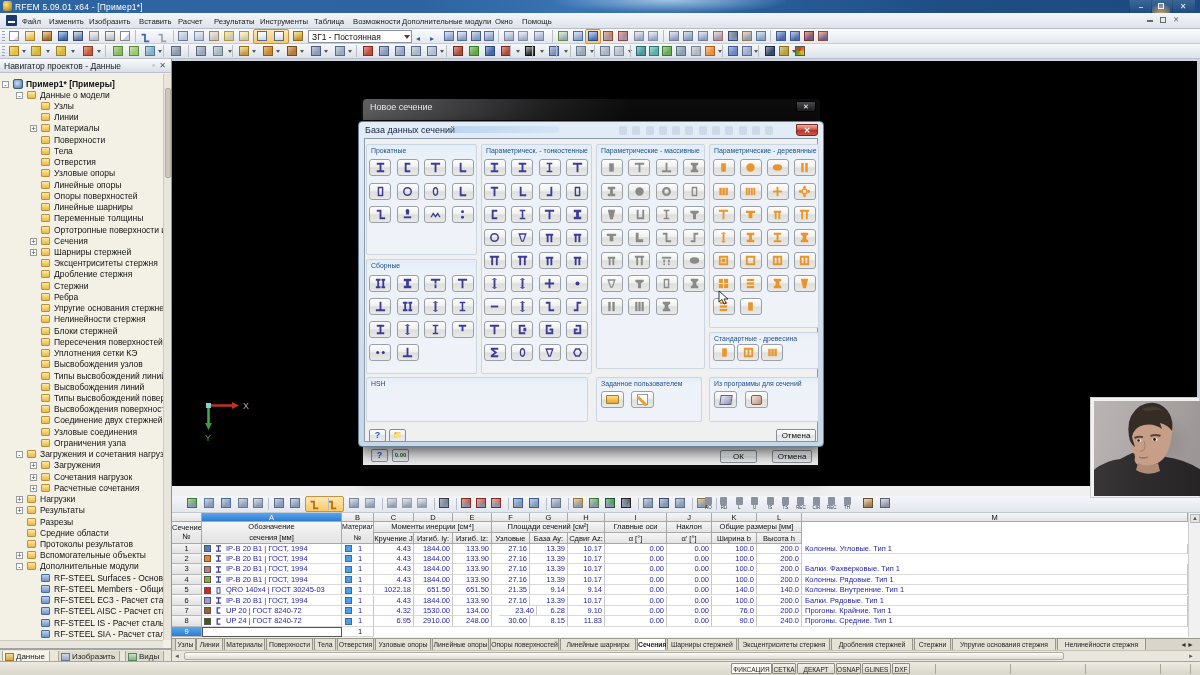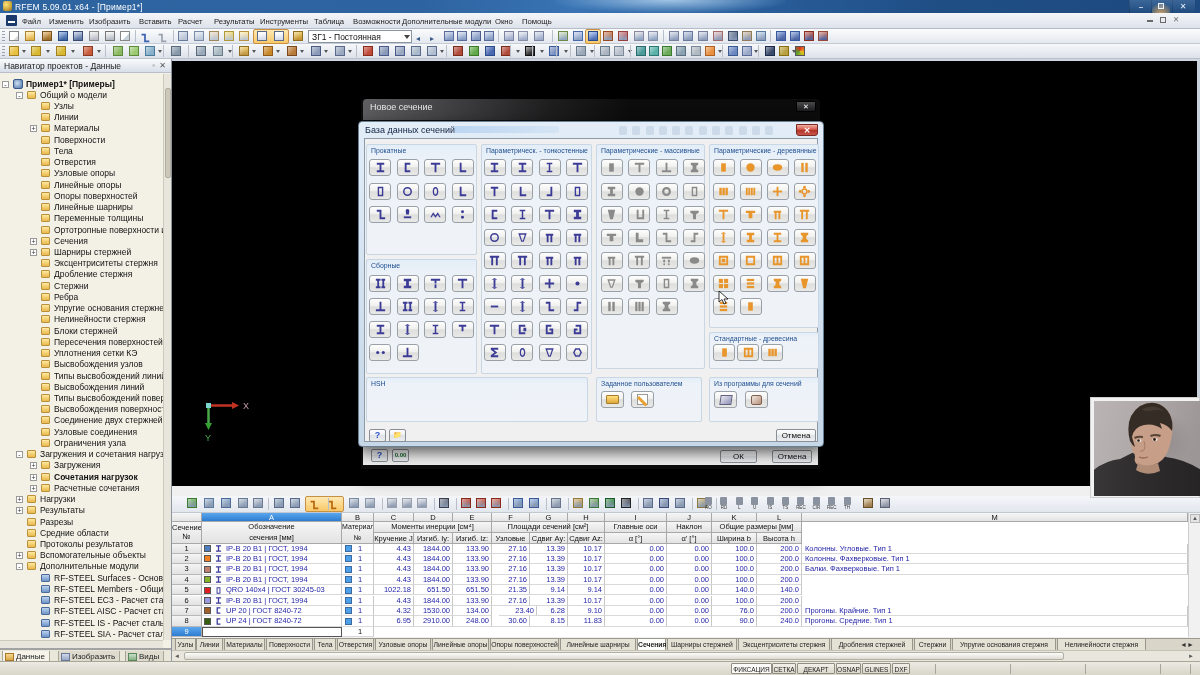--- a/index.html
+++ b/index.html
@@ -615,21 +615,21 @@
 <div id="lphead" class="abs">Навигатор проектов - Данные<span style="position:absolute;right:16px;top:2px;font-size:8px;color:#555">◦</span><span style="position:absolute;right:5px;top:2px;font-size:8px;color:#555">✕</span></div>
 <div id="lptree" class="abs">
 <div class="trow" style="top:4.5px">
 <div class="exp" style="left:2px">-</div>
 <div class="abs" style="left:13px;top:0px;width:10px;height:10px;background:radial-gradient(circle at 40% 40%,#cfe0f2,#4a72a8);border:1px solid #3a5a88;border-radius:2px"></div>
 <div class="tx" style="left:26px;font-weight:bold;">Пример1* [Примеры]</div>
         </div>
 <div class="trow" style="top:15.7px">
 <div class="exp" style="left:16px">-</div>
 <div class="ic" style="left:27px"></div>
-<div class="tx" style="left:40px;">Общий о модели</div>
+<div class="tx" style="left:40px;">Данные о модели</div>
         </div>
 <div class="trow" style="top:27.0px">
 <div class="ic" style="left:41px"></div>
 <div class="tx" style="left:54px;">Узлы</div>
         </div>
 <div class="trow" style="top:38.2px">
 <div class="ic" style="left:41px"></div>
 <div class="tx" style="left:54px;">Линии</div>
         </div>
 <div class="trow" style="top:49.4px">
@@ -757,21 +757,21 @@
 <div class="tx" style="left:40px;">Загружения и сочетания нагруз</div>
         </div>
 <div class="trow" style="top:386.3px">
 <div class="exp" style="left:30px">+</div>
 <div class="ic" style="left:41px"></div>
 <div class="tx" style="left:54px;">Загружения</div>
         </div>
 <div class="trow" style="top:397.6px">
 <div class="exp" style="left:30px">+</div>
 <div class="ic" style="left:41px"></div>
-<div class="tx" style="left:54px;font-weight:bold;">Сочетания нагрузок</div>
+<div class="tx" style="left:54px;">Сочетания нагрузок</div>
         </div>
 <div class="trow" style="top:408.8px">
 <div class="exp" style="left:30px">+</div>
 <div class="ic" style="left:41px"></div>
 <div class="tx" style="left:54px;">Расчетные сочетания</div>
         </div>
 <div class="trow" style="top:420.0px">
 <div class="exp" style="left:16px">+</div>
 <div class="ic" style="left:27px"></div>
 <div class="tx" style="left:40px;">Нагрузки</div>
@@ -1017,21 +1017,21 @@
 <div class="hcell" style="left:0;top:0;width:30px;height:9px"></div>
 <div class="hcell" style="left:0;top:9px;width:30px;height:21.5px;font-size:7.5px;padding-top:1px">Сечение<br>№</div>
 <div class="hcell" style="left:30px;top:9px;width:140px;height:21.5px;font-size:7.5px;line-height:10.5px">Обозначение<br>сечения [мм]</div>
 <div class="hcell" style="left:170px;top:9px;width:32px;height:21.5px;font-size:7px;line-height:10.5px">Материал<br>№</div>
 <div class="hcell" style="left:202px;top:9px;width:118px;height:10.5px;font-size:7.5px;line-height:10.5px">Моменты инерции [см⁴]</div>
 <div class="hcell" style="left:202px;top:19.5px;width:40px;height:11.0px;font-size:7.5px;line-height:11.0px">Кручение J</div>
 <div class="hcell" style="left:242px;top:19.5px;width:39px;height:11.0px;font-size:7.5px;line-height:11.0px">Изгиб. Iy:</div>
 <div class="hcell" style="left:281px;top:19.5px;width:39px;height:11.0px;font-size:7.5px;line-height:11.0px">Изгиб. Iz:</div>
 <div class="hcell" style="left:320px;top:9px;width:113px;height:10.5px;font-size:7.5px;line-height:10.5px">Площади сечений [см²]</div>
 <div class="hcell" style="left:320px;top:19.5px;width:38px;height:11.0px;font-size:7.5px;line-height:11.0px">Узловые A:</div>
-<div class="hcell" style="left:358px;top:19.5px;width:38px;height:11.0px;font-size:7.5px;line-height:11.0px">Сдвиг Ay:</div>
+<div class="hcell" style="left:358px;top:19.5px;width:38px;height:11.0px;font-size:7.5px;line-height:11.0px">База Ay:</div>
 <div class="hcell" style="left:396px;top:19.5px;width:37px;height:11.0px;font-size:7.5px;line-height:11.0px">Сдвиг Az:</div>
 <div class="hcell" style="left:433px;top:9px;width:62px;height:10.5px;font-size:7.5px;line-height:10.5px">Главные оси</div>
 <div class="hcell" style="left:433px;top:19.5px;width:62px;height:11.0px;font-size:7.5px;line-height:11.0px">α [°]</div>
 <div class="hcell" style="left:495px;top:9px;width:45px;height:10.5px;font-size:7.5px;line-height:10.5px">Наклон</div>
 <div class="hcell" style="left:495px;top:19.5px;width:45px;height:11.0px;font-size:7.5px;line-height:11.0px">α' [°]</div>
 <div class="hcell" style="left:540px;top:9px;width:90px;height:10.5px;font-size:7.5px;line-height:10.5px">Общие размеры [мм]</div>
 <div class="hcell" style="left:540px;top:19.5px;width:45px;height:11.0px;font-size:7.5px;line-height:11.0px">Ширина b</div>
 <div class="hcell" style="left:585px;top:19.5px;width:45px;height:11.0px;font-size:7.5px;line-height:11.0px">Высота h</div>
 <div class="rownum" style="left:0;top:30.5px;width:30px;height:10.4px;line-height:10.4px">1</div>
 <div class="dcell" style="left:30px;top:30.5px;width:140px;height:10.4px;line-height:10.4px">
@@ -1071,21 +1071,20 @@
 <div class="dcell num" style="left:202px;top:40.9px;width:40px;height:10.4px;line-height:10.4px">4.43</div>
 <div class="dcell num" style="left:242px;top:40.9px;width:39px;height:10.4px;line-height:10.4px">1844.00</div>
 <div class="dcell num" style="left:281px;top:40.9px;width:39px;height:10.4px;line-height:10.4px">133.90</div>
 <div class="dcell num" style="left:320px;top:40.9px;width:38px;height:10.4px;line-height:10.4px">27.16</div>
 <div class="dcell num" style="left:358px;top:40.9px;width:38px;height:10.4px;line-height:10.4px">13.39</div>
 <div class="dcell num" style="left:396px;top:40.9px;width:37px;height:10.4px;line-height:10.4px">10.17</div>
 <div class="dcell num" style="left:433px;top:40.9px;width:62px;height:10.4px;line-height:10.4px">0.00</div>
 <div class="dcell num" style="left:495px;top:40.9px;width:45px;height:10.4px;line-height:10.4px">0.00</div>
 <div class="dcell num" style="left:540px;top:40.9px;width:45px;height:10.4px;line-height:10.4px">100.0</div>
 <div class="dcell num" style="left:585px;top:40.9px;width:45px;height:10.4px;line-height:10.4px">200.0</div>
-<div class="dcell" style="left:630px;top:40.9px;width:386px;height:10.4px;line-height:10.4px;padding-left:3px">Колонны. Фахверковые. Тип 1</div>
 <div class="rownum" style="left:0;top:51.3px;width:30px;height:10.4px;line-height:10.4px">3</div>
 <div class="dcell" style="left:30px;top:51.3px;width:140px;height:10.4px;line-height:10.4px">
           <span style="position:absolute;left:2px;top:1.5px;width:7px;height:7px;background:#c08070;border:1px solid #555"></span>
           <span style="position:absolute;left:12px;top:0.5px"><svg width="9" height="9" viewBox="0 0 14 14" style="">
               <use href="#g_i" fill="#3a3a9a" stroke="none"></use>
             </svg></span>
           <span style="position:absolute;left:24px">IP-B 20 B1 | ГОСТ, 1994</span>
         </div>
 <div class="dcell" style="left:170px;top:51.3px;width:32px;height:10.4px;line-height:10.4px">
           <span style="position:absolute;left:3px;top:1.5px;width:7px;height:7px;background:#4d9fe8;border:1px solid #3a6aa0"></span>
@@ -1117,20 +1116,21 @@
 <div class="dcell num" style="left:202px;top:61.7px;width:40px;height:10.4px;line-height:10.4px">4.43</div>
 <div class="dcell num" style="left:242px;top:61.7px;width:39px;height:10.4px;line-height:10.4px">1844.00</div>
 <div class="dcell num" style="left:281px;top:61.7px;width:39px;height:10.4px;line-height:10.4px">133.90</div>
 <div class="dcell num" style="left:320px;top:61.7px;width:38px;height:10.4px;line-height:10.4px">27.16</div>
 <div class="dcell num" style="left:358px;top:61.7px;width:38px;height:10.4px;line-height:10.4px">13.39</div>
 <div class="dcell num" style="left:396px;top:61.7px;width:37px;height:10.4px;line-height:10.4px">10.17</div>
 <div class="dcell num" style="left:433px;top:61.7px;width:62px;height:10.4px;line-height:10.4px">0.00</div>
 <div class="dcell num" style="left:495px;top:61.7px;width:45px;height:10.4px;line-height:10.4px">0.00</div>
 <div class="dcell num" style="left:540px;top:61.7px;width:45px;height:10.4px;line-height:10.4px">100.0</div>
 <div class="dcell num" style="left:585px;top:61.7px;width:45px;height:10.4px;line-height:10.4px">200.0</div>
+<div class="dcell" style="left:630px;top:61.7px;width:386px;height:10.4px;line-height:10.4px;padding-left:3px">Колонны. Рядовые. Тип 1</div>
 <div class="rownum" style="left:0;top:72.1px;width:30px;height:10.4px;line-height:10.4px">5</div>
 <div class="dcell" style="left:30px;top:72.1px;width:140px;height:10.4px;line-height:10.4px">
           <span style="position:absolute;left:2px;top:1.5px;width:7px;height:7px;background:#e02020;border:1px solid #555"></span>
           <span style="position:absolute;left:12px;top:0.5px"><svg width="9" height="9" viewBox="0 0 14 14" style="">
               <use href="#g_rect" fill="#3a3a9a" stroke="none"></use>
             </svg></span>
           <span style="position:absolute;left:24px">QRO 140x4 | ГОСТ 30245-03</span>
         </div>
 <div class="dcell" style="left:170px;top:72.1px;width:32px;height:10.4px;line-height:10.4px">
           <span style="position:absolute;left:3px;top:1.5px;width:7px;height:7px;background:#4d9fe8;border:1px solid #3a6aa0"></span>
@@ -1139,20 +1139,21 @@
 <div class="dcell num" style="left:202px;top:72.1px;width:40px;height:10.4px;line-height:10.4px">1022.18</div>
 <div class="dcell num" style="left:242px;top:72.1px;width:39px;height:10.4px;line-height:10.4px">651.50</div>
 <div class="dcell num" style="left:281px;top:72.1px;width:39px;height:10.4px;line-height:10.4px">651.50</div>
 <div class="dcell num" style="left:320px;top:72.1px;width:38px;height:10.4px;line-height:10.4px">21.35</div>
 <div class="dcell num" style="left:358px;top:72.1px;width:38px;height:10.4px;line-height:10.4px">9.14</div>
 <div class="dcell num" style="left:396px;top:72.1px;width:37px;height:10.4px;line-height:10.4px">9.14</div>
 <div class="dcell num" style="left:433px;top:72.1px;width:62px;height:10.4px;line-height:10.4px">0.00</div>
 <div class="dcell num" style="left:495px;top:72.1px;width:45px;height:10.4px;line-height:10.4px">0.00</div>
 <div class="dcell num" style="left:540px;top:72.1px;width:45px;height:10.4px;line-height:10.4px">140.0</div>
 <div class="dcell num" style="left:585px;top:72.1px;width:45px;height:10.4px;line-height:10.4px">140.0</div>
+<div class="dcell" style="left:630px;top:72.1px;width:386px;height:10.4px;line-height:10.4px;padding-left:3px">Колонны. Внутренние. Тип 1</div>
 <div class="rownum" style="left:0;top:82.5px;width:30px;height:10.4px;line-height:10.4px">6</div>
 <div class="dcell" style="left:30px;top:82.5px;width:140px;height:10.4px;line-height:10.4px">
           <span style="position:absolute;left:2px;top:1.5px;width:7px;height:7px;background:#9a9ae0;border:1px solid #555"></span>
           <span style="position:absolute;left:12px;top:0.5px"><svg width="9" height="9" viewBox="0 0 14 14" style="">
               <use href="#g_i" fill="#3a3a9a" stroke="none"></use>
             </svg></span>
           <span style="position:absolute;left:24px">IP-B 20 B1 | ГОСТ, 1994</span>
         </div>
 <div class="dcell" style="left:170px;top:82.5px;width:32px;height:10.4px;line-height:10.4px">
           <span style="position:absolute;left:3px;top:1.5px;width:7px;height:7px;background:#4d9fe8;border:1px solid #3a6aa0"></span>
@@ -1161,20 +1162,21 @@
 <div class="dcell num" style="left:202px;top:82.5px;width:40px;height:10.4px;line-height:10.4px">4.43</div>
 <div class="dcell num" style="left:242px;top:82.5px;width:39px;height:10.4px;line-height:10.4px">1844.00</div>
 <div class="dcell num" style="left:281px;top:82.5px;width:39px;height:10.4px;line-height:10.4px">133.90</div>
 <div class="dcell num" style="left:320px;top:82.5px;width:38px;height:10.4px;line-height:10.4px">27.16</div>
 <div class="dcell num" style="left:358px;top:82.5px;width:38px;height:10.4px;line-height:10.4px">13.39</div>
 <div class="dcell num" style="left:396px;top:82.5px;width:37px;height:10.4px;line-height:10.4px">10.17</div>
 <div class="dcell num" style="left:433px;top:82.5px;width:62px;height:10.4px;line-height:10.4px">0.00</div>
 <div class="dcell num" style="left:495px;top:82.5px;width:45px;height:10.4px;line-height:10.4px">0.00</div>
 <div class="dcell num" style="left:540px;top:82.5px;width:45px;height:10.4px;line-height:10.4px">100.0</div>
 <div class="dcell num" style="left:585px;top:82.5px;width:45px;height:10.4px;line-height:10.4px">200.0</div>
+<div class="dcell" style="left:630px;top:82.5px;width:386px;height:10.4px;line-height:10.4px;padding-left:3px">Балки. Рядовые. Тип 1</div>
 <div class="rownum" style="left:0;top:92.9px;width:30px;height:10.4px;line-height:10.4px">7</div>
 <div class="dcell" style="left:30px;top:92.9px;width:140px;height:10.4px;line-height:10.4px">
           <span style="position:absolute;left:2px;top:1.5px;width:7px;height:7px;background:#a06028;border:1px solid #555"></span>
           <span style="position:absolute;left:12px;top:0.5px"><svg width="9" height="9" viewBox="0 0 14 14" style="">
               <use href="#g_c" fill="#3a3a9a" stroke="none"></use>
             </svg></span>
           <span style="position:absolute;left:24px">UP 20 | ГОСТ 8240-72</span>
         </div>
 <div class="dcell" style="left:170px;top:92.9px;width:32px;height:10.4px;line-height:10.4px">
           <span style="position:absolute;left:3px;top:1.5px;width:7px;height:7px;background:#4d9fe8;border:1px solid #3a6aa0"></span>

